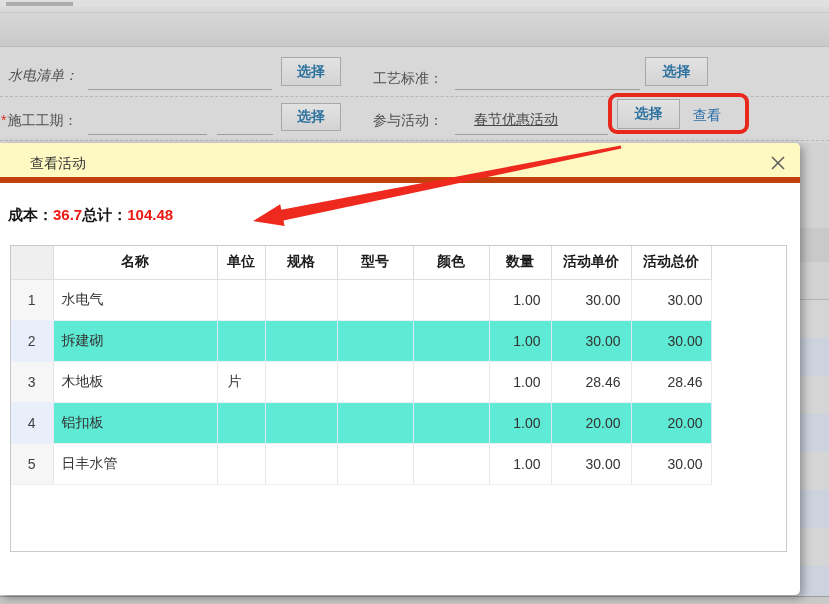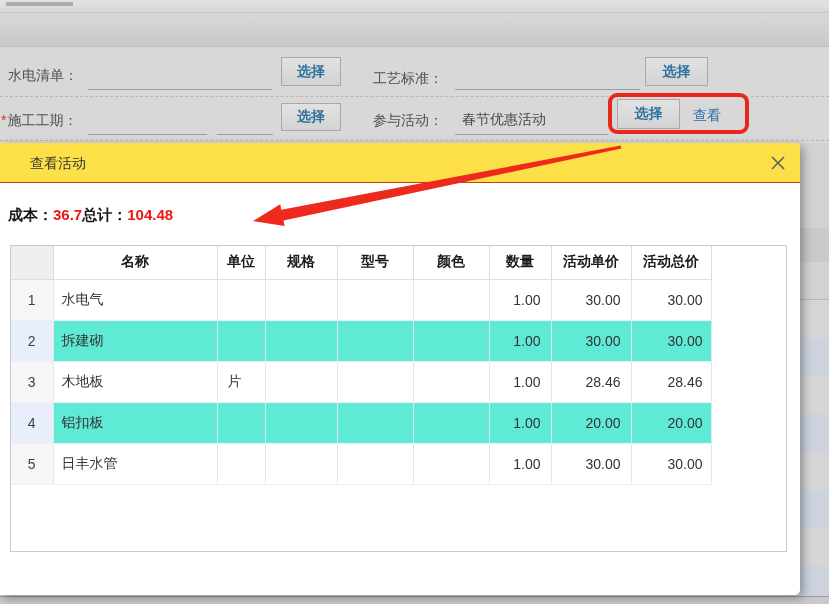--- a/index.html
+++ b/index.html
@@ -31,22 +31,22 @@
   .right-band    { position:absolute; left:800px; top:228px; width:29px; height:34px; background:#c9c9c9; }
   .right-divider { position:absolute; left:800px; top:299px; width:29px; height:1px; background:#b5b5b5; }
   .right-stripes { position:absolute; left:800px; top:300px; width:29px; height:296px;
                    background:repeating-linear-gradient(180deg,#d5d5d5 0 38px,#ccd3df 38px 76px); }
   .bottom-strip  { position:absolute; left:0; top:596px; width:829px; height:8px;
                    background:#c9c9c9; border-top:1px solid #9e9e9e; }
 
   
   .modal       { position:absolute; left:0; top:143px; width:800px; height:452px; background:#fff;
                  border-radius:0 5px 5px 0; box-shadow:3px 3px 10px rgba(0,0,0,0.35); z-index:10; }
-  .m-header    { position:absolute; left:0; top:0; width:100%; height:40px; background:#fde047;
-                 border-bottom:1px solid #c2410c; border-radius:0 5px 0 0; }
+  .m-header    { position:absolute; left:0; top:0; width:100%; height:40px; background:#fef9c3;
+                 border-bottom:6px solid #c2410c; border-radius:0 5px 0 0; }
   .m-title     { position:absolute; left:30px; top:0; line-height:40px; font-size:14px; color:#333; }
   .m-close     { position:absolute; right:8px; top:6px; width:28px; height:28px;
                  display:flex; align-items:center; justify-content:center; cursor:pointer; }
 
   .summary     { position:absolute; left:8px; top:63px; font-size:15px; font-weight:bold; color:#161616; }
   .summary .red{ color:#ee1712; }
 
   .tbl-wrap    { position:absolute; left:10px; top:102px; width:777px; height:307px;
                  border:1px solid #c9c9c9; background:#fff; overflow:hidden; }
   table.grid   { border-collapse:collapse; table-layout:fixed; width:700px; }
@@ -72,39 +72,39 @@
 <body>
 
 <div class="screen">
 
   <div class="top-strip"></div>
   <div class="top-tab"></div>
   <div class="toolbar"></div>
   <div class="top-line"></div>
   <div class="form-area"></div>
 
-  <div class="fld-label" style="left:8px; top:67px;">水电清单：</div>
+  <div class="fld-label" style="left:8px; top:67px;font-style:italic;">水电清单：</div>
   <div class="underline" style="left:88px; top:89px; width:184px;"></div>
   <button class="sel-btn" style="left:281px; top:57px; width:60px;">选择</button>
 
   <div class="fld-label" style="left:373px; top:70px;">工艺标准：</div>
   <div class="underline" style="left:455px; top:89px; width:185px;"></div>
   <button class="sel-btn" style="left:645px; top:57px; width:63px;">选择</button>
 
   <div class="dashed-line" style="top:96px;"></div>
 
   <div class="fld-label" style="left:1px; top:112px;">
     <span class="req-mark">*</span><span>施工工期：</span>
   </div>
   <div class="underline" style="left:88px; top:134px; width:119px;"></div>
   <div class="underline" style="left:217px; top:134px; width:56px;"></div>
   <button class="sel-btn" style="left:281px; top:103px; width:60px; height:28px;">选择</button>
 
   <div class="fld-label" style="left:373px; top:112px;">参与活动：</div>
-  <div class="fld-value" style="left:462px; top:111px;">春节优惠活动</div>
+  <div class="fld-value" style="left:474px; top:111px;text-decoration:underline;">春节优惠活动</div>
   <div class="underline" style="left:455px; top:134px; width:153px;"></div>
   <button class="sel-btn" style="left:617px; top:99px; width:63px; height:30px;">选择</button>
   <div class="view-link" style="left:693px; top:107px;text-align:right;">查看</div>
 
   <div class="dashed-line" style="top:140px;"></div>
 
   <div class="right-bg"></div>
   <div class="right-band"></div>
   <div class="right-divider"></div>
   <div class="right-stripes"></div>

